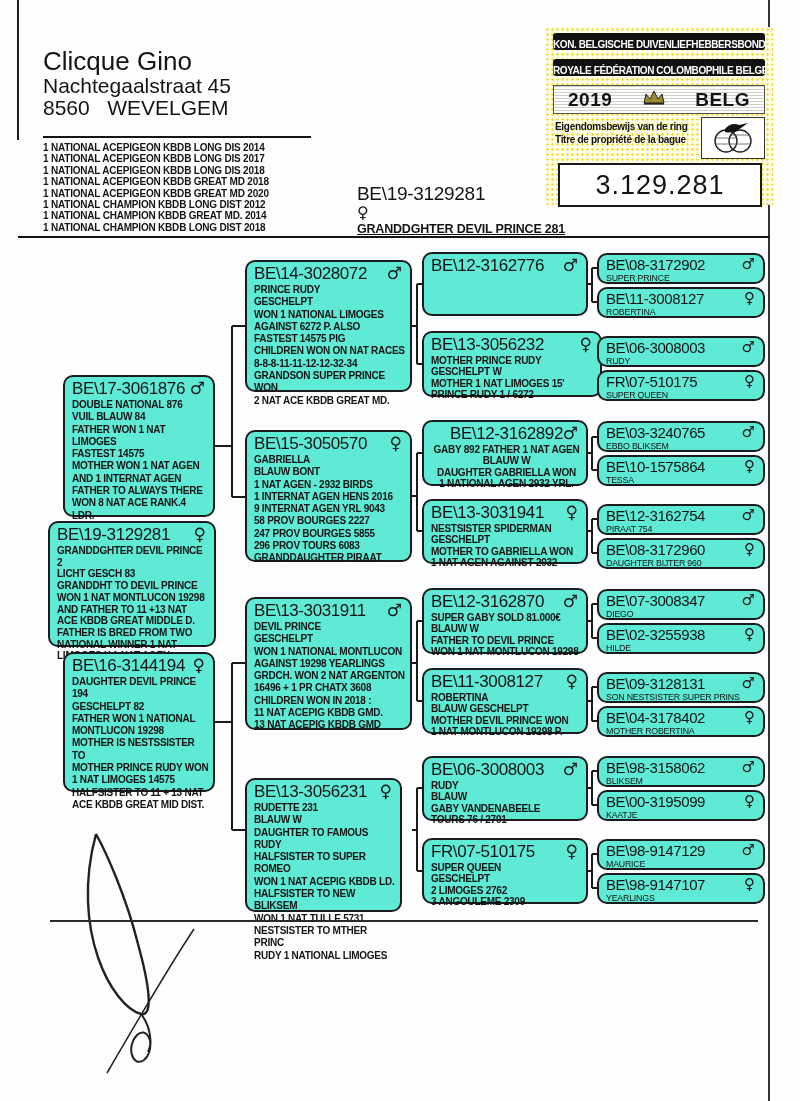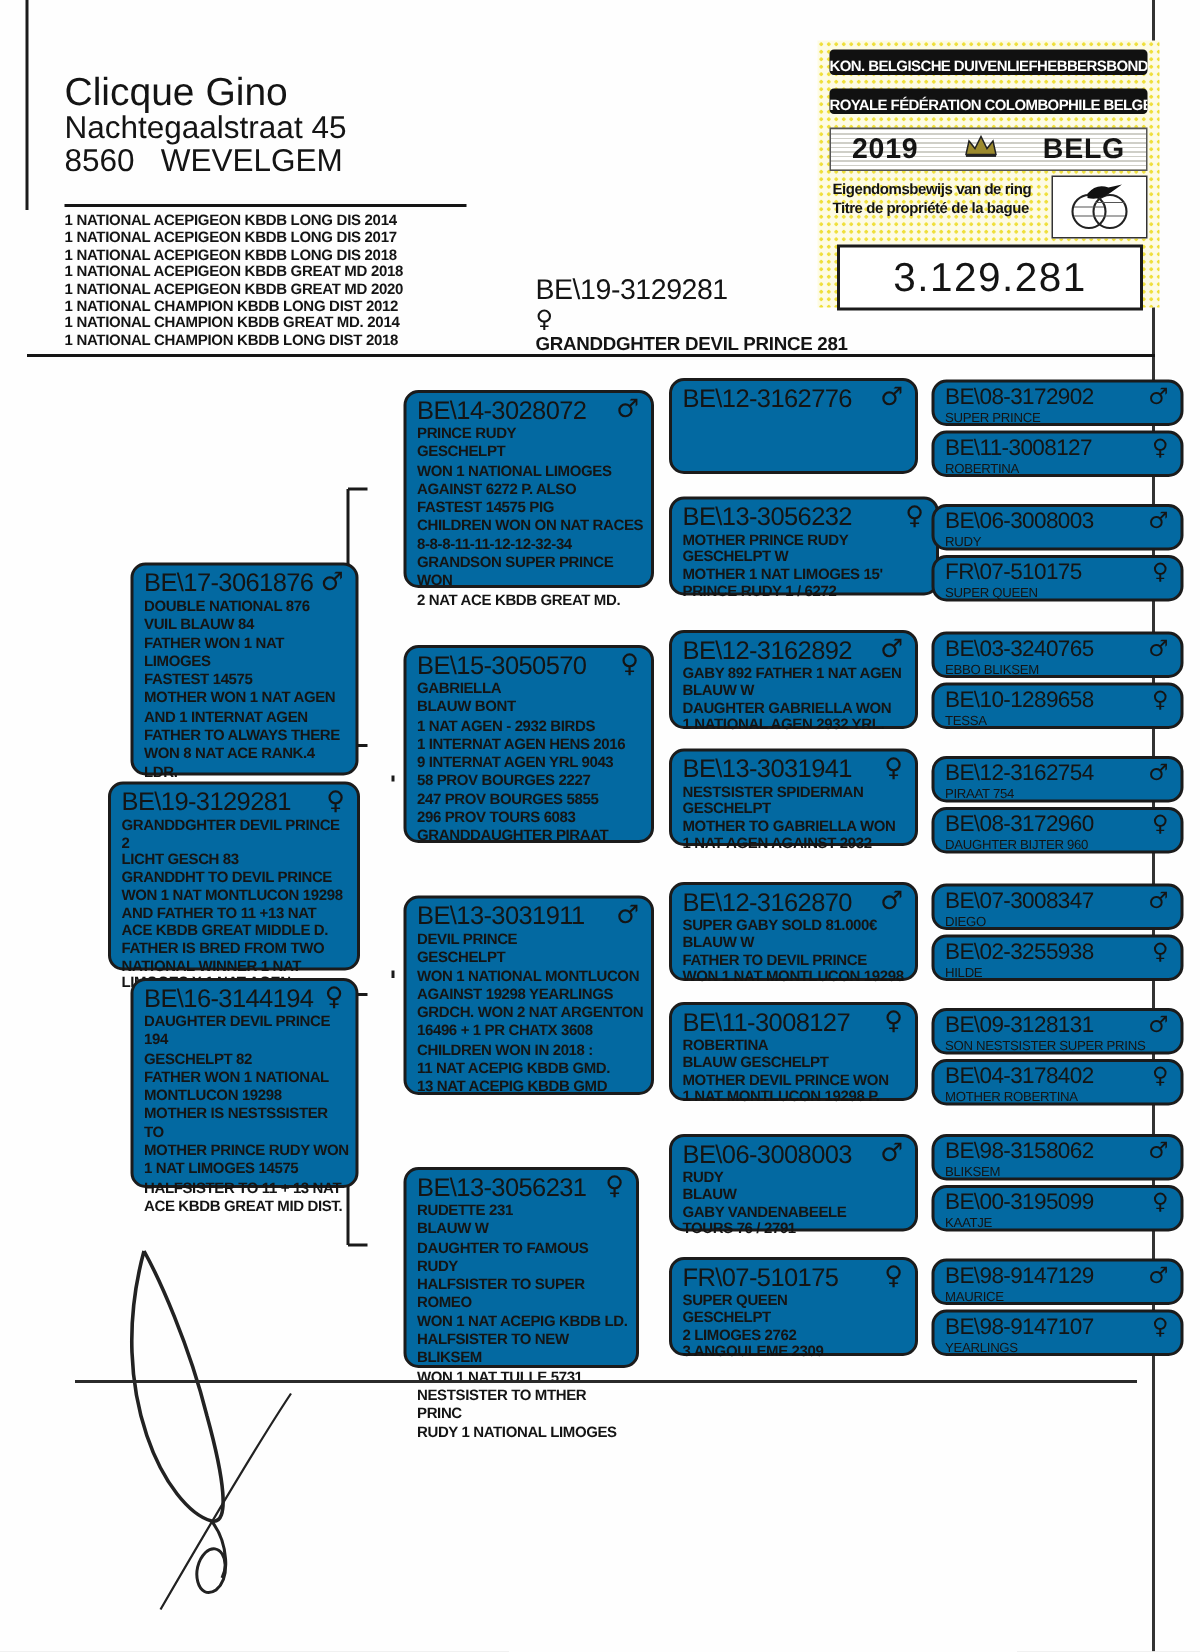--- a/index.html
+++ b/index.html
@@ -13,21 +13,21 @@
   .owner .st,.owner .ct{font-size:21px;white-space:pre;}
   .ach-sep{position:absolute;left:43px;top:136px;width:268px;height:2px;background:#151515;}
   .ach{position:absolute;left:43px;top:142px;font-size:10px;font-weight:700;line-height:11.4px;
        white-space:pre-line;letter-spacing:-0.2px;}
   .main-sep{position:absolute;left:18px;top:236px;width:752px;height:2px;background:#151515;}
   .bottom-sep{position:absolute;left:50px;top:920px;width:708px;height:2px;background:#2a2a2a;}
   
   .subject-hd{position:absolute;left:357px;top:183px;}
   .subject-hd .ring{font-size:19px;letter-spacing:-0.3px;}
   .subject-hd .sexg{font-family:"DejaVu Sans",sans-serif;font-weight:700;font-size:16px;line-height:15px;}
-  .subject-hd .nm{font-size:12.5px;font-weight:700;margin-top:2px;letter-spacing:-0.2px;}
+  .subject-hd .nm{font-size:12.5px;font-weight:700;margin-top:2px;letter-spacing:-0.2px;text-decoration:underline;}
   
   .sticker{position:absolute;left:545px;top:27px;width:228px;height:178px;
            background-color:#fdfbe4;
            background-image:radial-gradient(#efdf3a 1.1px, rgba(0,0,0,0) 1.3px);
            background-size:5px 5px;}
   .sticker .banner{position:absolute;left:8px;width:212px;height:17px;background:#111;color:#fff;
            font-size:10px;font-weight:700;letter-spacing:-0.4px;text-align:center;line-height:23px;
            border-radius:3px;white-space:nowrap;overflow:hidden;}
   .sticker .yearrow{position:absolute;left:8px;top:58px;width:212px;height:29px;
            background:repeating-linear-gradient(0deg,#fff 0 2px,#cfcfc8 2px 3px);
@@ -35,22 +35,22 @@
            border:1px solid #555;}
   .sticker .yr{font-size:19px;font-weight:700;letter-spacing:0.5px;}
   .sticker .own{position:absolute;left:10px;top:93px;width:142px;font-size:10px;font-weight:700;
            line-height:13px;letter-spacing:-0.3px;}
   .sticker .logobox{position:absolute;left:156px;top:90px;width:62px;height:40px;background:#fff;
            border:1px solid #333;display:flex;align-items:center;justify-content:center;}
   .sticker .numbox{position:absolute;left:13px;top:136px;width:200px;height:40px;background:#fff;
            border:2px solid #1a1a1a;display:flex;align-items:center;justify-content:center;}
   .sticker .num{font-size:27px;letter-spacing:1px;}
   
-  .pbox{position:absolute;background:#0369a1;border:2px solid #1b1b1b;border-radius:10px;
-        padding:2px 4px 2px 7px;box-sizing:border-box;margin-left:24px;}
+  .pbox{position:absolute;background:#5eead4;border:2px solid #1b1b1b;border-radius:10px;
+        padding:2px 4px 2px 7px;box-sizing:border-box;}
   .pbox .ring{font-size:17px;letter-spacing:-0.4px;display:block;line-height:19px;}
   .pbox .sex{position:absolute;top:3px;right:8px;font-family:"DejaVu Sans",sans-serif;
         font-weight:700;font-size:17px;line-height:17px;}
   .pbox .body{font-size:10px;font-weight:700;line-height:12.3px;white-space:pre-line;
         letter-spacing:-0.25px;margin-top:1px;}
   .g1s .body{line-height:11.7px;}
   .g3 .body{line-height:11.3px;}
   .g4 .ring{font-size:15px;line-height:16px;}
   .g4 .name{font-size:8.8px;font-weight:400;letter-spacing:-0.2px;line-height:10px;white-space:nowrap;}
   .g4 .sex{top:2px;font-size:15px;line-height:15px;}
@@ -239,21 +239,21 @@
     <span class="sex">♂</span>
   </div>
   <div class="pbox g3" style="left:422px;top:331px;width:180px;height:66px;">
     <span class="ring">BE\13-3056232</span>
     <span class="sex">♀</span>
     <div class="body">MOTHER PRINCE RUDY
 GESCHELPT W
 MOTHER 1 NAT LIMOGES  15'
 PRINCE RUDY 1 / 6272</div>
   </div>
-  <div class="pbox g3" style="left:422px;top:420px;width:166px;height:66px;">
+  <div class="pbox g3" style="left:422px;top:420px;width:166px;height:66px;text-align:center;">
     <span class="ring">BE\12-3162892</span>
     <span class="sex">♂</span>
     <div class="body">GABY 892 FATHER 1 NAT AGEN
 BLAUW W
 DAUGHTER GABRIELLA WON
 1 NATIONAL AGEN 2932 YRL.</div>
   </div>
   <div class="pbox g3" style="left:422px;top:499px;width:166px;height:65px;">
     <span class="ring">BE\13-3031941</span>
     <span class="sex">♀</span>
@@ -314,21 +314,21 @@
     <span class="ring">FR\07-510175</span>
     <span class="sex">♀</span>
     <div class="name">SUPER QUEEN</div>
   </div>
   <div class="pbox g4" style="left:597px;top:421px;width:168px;height:31px;">
     <span class="ring">BE\03-3240765</span>
     <span class="sex">♂</span>
     <div class="name">EBBO BLIKSEM</div>
   </div>
   <div class="pbox g4" style="left:597px;top:455px;width:168px;height:31px;">
-    <span class="ring">BE\10-1289658</span>
+    <span class="ring">BE\10-1575864</span>
     <span class="sex">♀</span>
     <div class="name">TESSA</div>
   </div>
   <div class="pbox g4" style="left:597px;top:504px;width:168px;height:31px;">
     <span class="ring">BE\12-3162754</span>
     <span class="sex">♂</span>
     <div class="name">PIRAAT 754</div>
   </div>
   <div class="pbox g4" style="left:597px;top:538px;width:168px;height:31px;">
     <span class="ring">BE\08-3172960</span>

